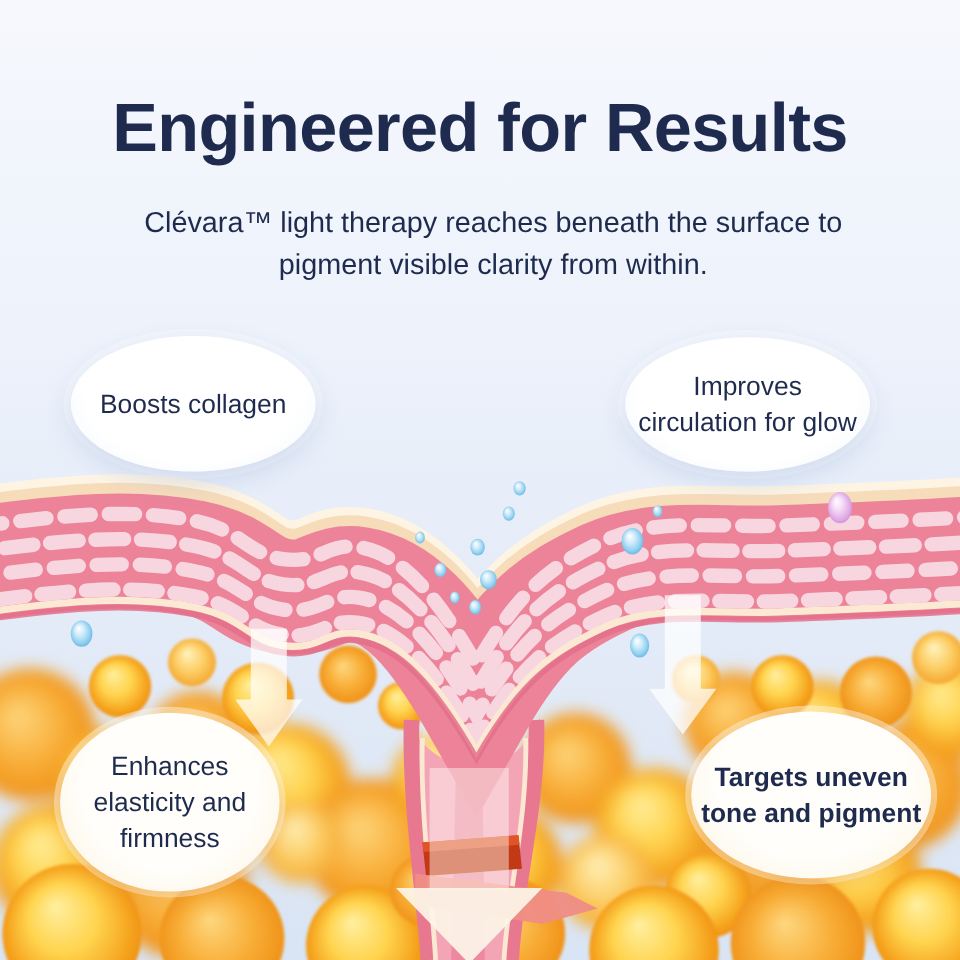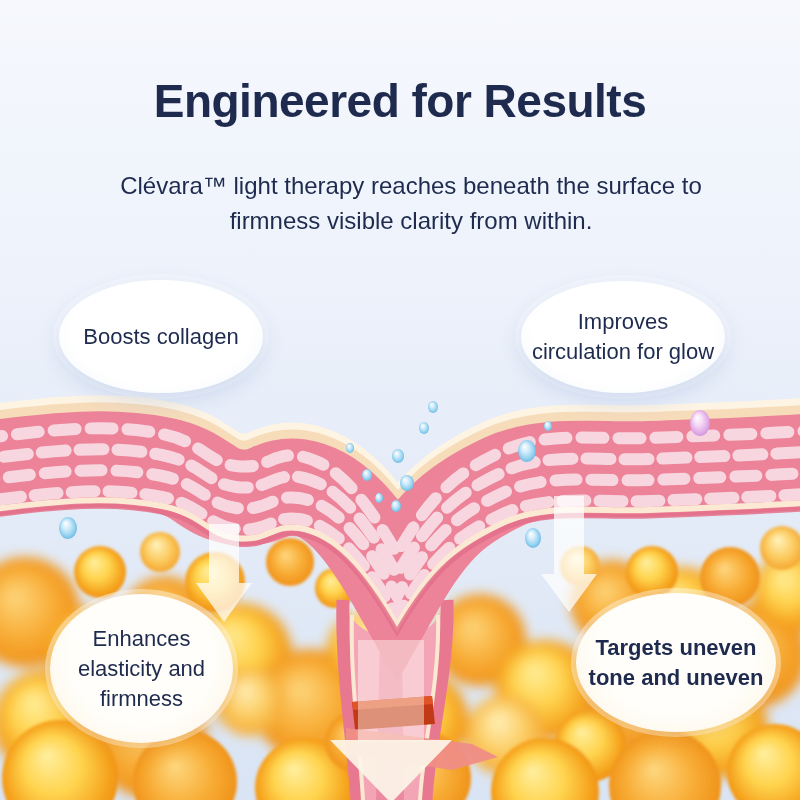--- a/index.html
+++ b/index.html
@@ -4,21 +4,21 @@
 <style>
   html,body{margin:0;padding:0;background:#fff;}
   .canvas{
     position:relative;width:800px;height:800px;overflow:hidden;
     font-family:"Liberation Sans",sans-serif;
     background:linear-gradient(180deg,#f6f8fd 0%,#edf2fb 35%,#e2eaf7 70%,#d9e4f4 100%);
   }
   .illustration{position:absolute;left:0;top:0;width:800px;height:800px;}
   .title{
     position:absolute;top:74px;left:0;width:100%;margin:0;text-align:center;
-    font-size:46px;font-weight:600;letter-spacing:-.5px;color:#1e2b4e;
+    font-size:57px;font-weight:600;letter-spacing:-.5px;color:#1e2b4e;
   }
   .subtitle{
     position:absolute;top:157px;left:0;width:100%;margin:11px;text-align:center;
     font-size:24px;line-height:35px;font-weight:400;color:#1e2b4e;
   }
   .bubble{
     position:absolute;border-radius:50%;display:flex;flex-direction:column;
     align-items:center;justify-content:center;text-align:center;
     font-size:22px;line-height:30px;font-weight:500;color:#1e2b4e;
   }
@@ -174,36 +174,36 @@
       <ellipse cx="533" cy="538" rx="8" ry="10" fill="url(#gD)"></ellipse>
       <ellipse cx="68" cy="528" rx="9" ry="11" fill="url(#gD)"></ellipse>
       <ellipse cx="700" cy="423" rx="10" ry="13" fill="url(#gP)"></ellipse>
     </g>
   </svg>
 
   <h1 class="title">Engineered for Results</h1>
 
   <p class="subtitle">
     <span>Clévara™ light therapy reaches beneath the surface to</span><br>
-    <span>firmness visible clarity from within.</span>
+    <span>pigment visible clarity from within.</span>
   </p>
 
   <div class="bubble cool bubble-top-left">
     <span>Boosts collagen</span>
   </div>
 
   <div class="bubble cool bubble-top-right">
     <span>Improves</span>
     <span>circulation for glow</span>
   </div>
 
   <div class="bubble warm bubble-bottom-left">
     <span>Enhances</span>
     <span>elasticity and</span>
     <span>firmness</span>
   </div>
 
   <div class="bubble warm bubble-bottom-right">
     <span>Targets uneven</span>
-    <span>tone and uneven</span>
+    <span>tone and pigment</span>
   </div>
 
 </div>
 
 </body></html>

